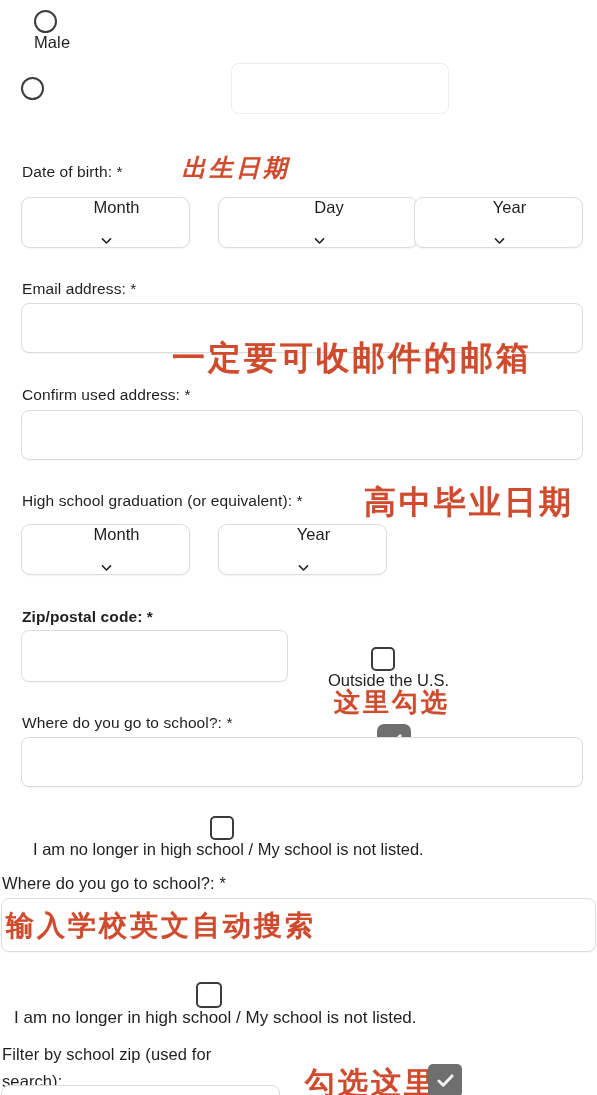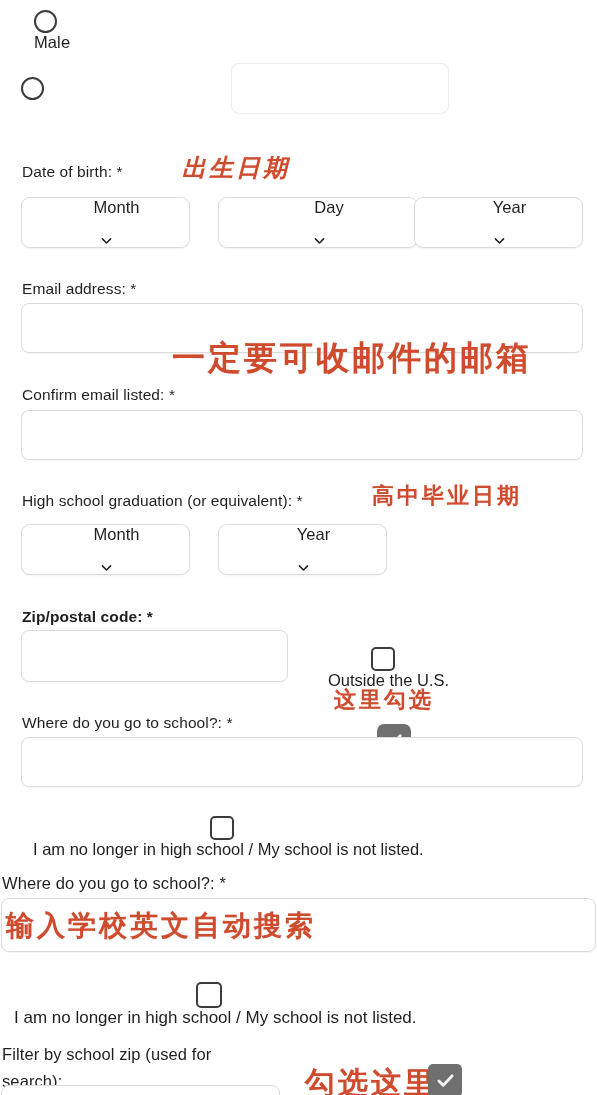--- a/index.html
+++ b/index.html
@@ -159,27 +159,27 @@
     <path d="M3 6 L8 11 L13 6" fill="none" stroke="#202124" stroke-width="1.9" stroke-linecap="round" stroke-linejoin="round"></path>
   </svg>
 </div>
 
 <div class="abs field-label" style="left:22px; top:280px;text-align:center;">Email address: *</div>
 
 <input class="abs input-box" type="text" style="left: 21px; top: 303px; width: 562px; height: 50px; padding: 0px 12px; font-size: 15px; outline: none; font-family: &quot;Liberation Sans&quot;, sans-serif;" value="">
 
 <div class="abs ann" style="left:172px; top:292px; font-size:33px;margin-top:44px;">一定要可收邮件的邮箱</div>
 
-<div class="abs field-label" style="left:22px; top:386px;">Confirm email listed: *</div>
+<div class="abs field-label" style="left:22px; top:386px;">Confirm used address: *</div>
 
 <input class="abs input-box" type="text" style="left: 21px; top: 410px; width: 562px; height: 50px; padding: 0px 12px; font-size: 15px; outline: none; font-family: &quot;Liberation Sans&quot;, sans-serif;" value="">
 
 <div class="abs field-label" style="left:22px; top:492px;">High school graduation (or equivalent): *</div>
 
-<div class="abs ann" style="left:372px; top:481px; font-size:22px;">高中毕业日期</div>
+<div class="abs ann" style="left:364px; top:481px; font-size:32px;">高中毕业日期</div>
 
 <div class="abs select-box" style="left:21px; top:524px; width:169px; height:51px;">
   <span class="select-text">Month</span>
   <svg class="chev" viewBox="0 0 16 16">
     <path d="M3 6 L8 11 L13 6" fill="none" stroke="#202124" stroke-width="1.9" stroke-linecap="round" stroke-linejoin="round"></path>
   </svg>
 </div>
 
 <div class="abs select-box" style="left:218px; top:524px; width:169px; height:51px;">
   <span class="select-text">Year</span>
@@ -190,21 +190,21 @@
 
 <div class="abs field-label" style="left:22px; top:608px;font-weight:bold;">Zip/postal code: *</div>
 
 <input class="abs input-box" type="text" style="left: 21px; top: 630px; width: 267px; height: 52px; padding: 0px 12px; font-size: 15px; outline: none; font-family: &quot;Liberation Sans&quot;, sans-serif;" value="">
 
 <div class="abs cb-row" style="left:316px; top:647px;">
   <span class="cb-box"></span>
   <span class="cb-label">Outside the U.S.</span>
 </div>
 
-<div class="abs ann" style="left:334px; top:685px; font-size:22px;">这里勾选</div>
+<div class="abs ann" style="left:334px; top:685px; font-size:26px;">这里勾选</div>
 
 <div class="abs check-badge" style="left:377px; top:724px; width:34px; height:32px;">
   <svg width="20" height="20" viewBox="0 0 24 24">
     <path d="M4.5 12.6 L9.4 17.4 L19.5 6.8" fill="none" stroke="#f2f2f2" stroke-width="3.4" stroke-linecap="round" stroke-linejoin="round"></path>
   </svg>
 </div>
 
 <div class="abs field-label" style="left:22px; top:714px;">Where do you go to school?: *</div>
 
 <input class="abs input-box" type="text" style="left: 21px; top: 737px; width: 562px; height: 50px; padding: 0px 12px; font-size: 15px; outline: none; font-family: &quot;Liberation Sans&quot;, sans-serif;" value="">

